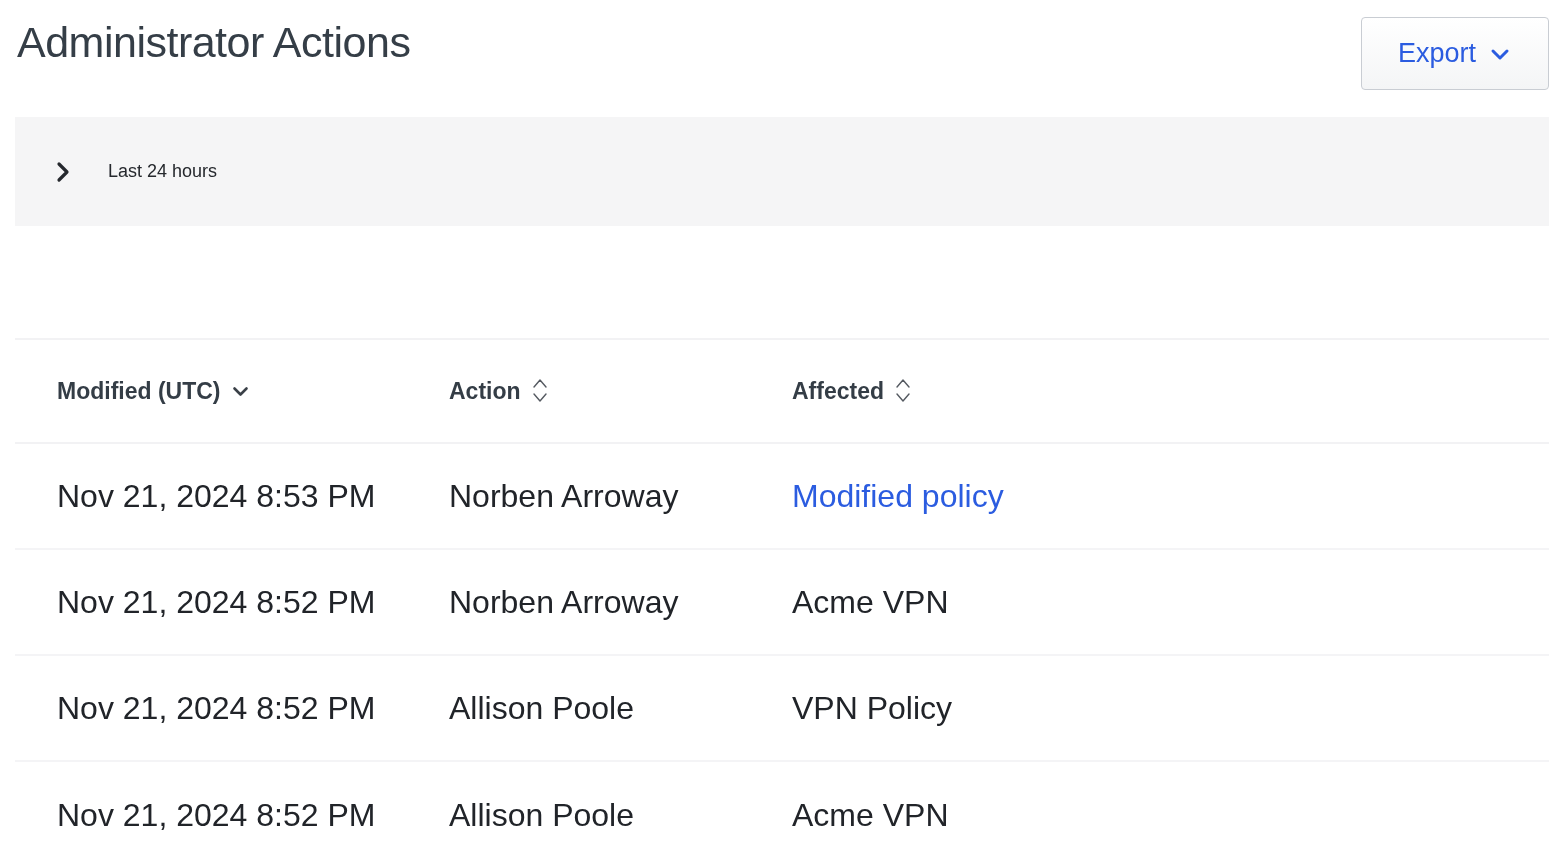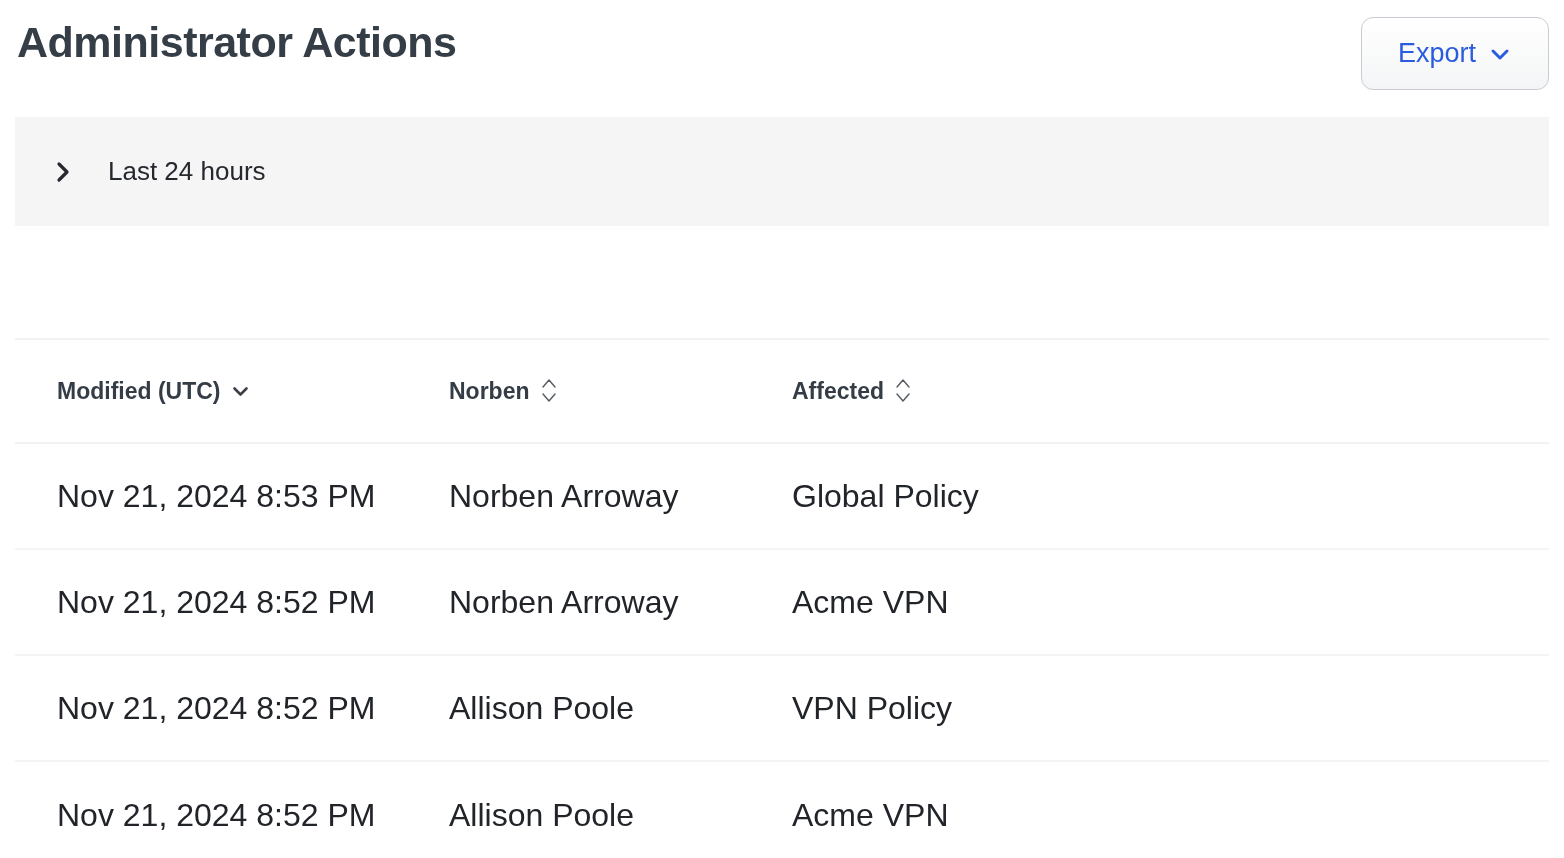--- a/index.html
+++ b/index.html
@@ -15,56 +15,56 @@
   
   .topbar {
     display: flex;
     align-items: flex-start;
     justify-content: space-between;
     padding-top: 17px;
     height: 117px;
   }
   .page-title {
     font-size: 43px;
-    font-weight: 700;
+    font-weight: 400;
     letter-spacing: -0.5px;
     color: #353e47;
     padding-left: 2px;
     line-height: 1.2;
     text-align: right;
   }
   .export-btn {
     display: flex;
     align-items: center;
     gap: 12px;
     height: 73px;
     padding: 0 36px;
     border: 1px solid #c9cdd3;
-    border-radius: 12px;
+    border-radius: 4px;
     background: linear-gradient(#ffffff, #f4f5f6);
     color: #2b5ce0;
     font-size: 27px;
     font-family: inherit;
     cursor: pointer;
   }
   .export-btn svg { display: block; }
 
   
   .filter-bar {
     margin-top: 0;
     height: 109px;
     background: #f5f5f6;
     display: flex;
     align-items: center;
     cursor: pointer;
   }
   .filter-chevron { margin-left: 37px; display: flex; align-items: center; }
   .filter-label {
     margin-left: 34px;
-    font-size: 26px;
+    font-size: 18px;
     color: #25282d;
   }
 
   
   .table { margin-top: 112px; }
   .trow {
     display: grid;
     grid-template-columns: 392px 343px 483px 1fr;
     align-items: center;
     padding-left: 42px;
@@ -128,21 +128,21 @@
     <div class="trow thead">
       <div class="th">
         <span>Modified (UTC)</span>
         <span class="sort-icon">
           <svg width="19" height="19" viewBox="0 0 19 19" fill="none">
             <path d="M3.5 6.5 L9.5 12.5 L15.5 6.5" stroke="#3a4048" stroke-width="2.6" stroke-linecap="round" stroke-linejoin="round"></path>
           </svg>
         </span>
       </div>
       <div class="th">
-        <span>Norben</span>
+        <span>Action</span>
         <span class="sort-icon">
           <svg width="18" height="28" viewBox="0 0 18 28" fill="none">
             <path d="M3 10 L9 3 L15 10" stroke="#555a61" stroke-width="1.4" stroke-linecap="round" stroke-linejoin="round"></path>
             <path d="M3 17 L9 24 L15 17" stroke="#555a61" stroke-width="1.4" stroke-linecap="round" stroke-linejoin="round"></path>
           </svg>
         </span>
       </div>
       <div class="th">
         <span>Affected</span>
         <span class="sort-icon">
@@ -150,21 +150,21 @@
             <path d="M3 10 L9 3 L15 10" stroke="#555a61" stroke-width="1.4" stroke-linecap="round" stroke-linejoin="round"></path>
             <path d="M3 17 L9 24 L15 17" stroke="#555a61" stroke-width="1.4" stroke-linecap="round" stroke-linejoin="round"></path>
           </svg>
         </span>
       </div>
     </div>
 
     <div class="trow tbody-row">
       <div class="cell">Nov 21, 2024 8:53 PM</div>
       <div class="cell">Norben Arroway</div>
-      <div class="cell">Global Policy</div>
+      <div><a class="cell-link">Modified policy</a></div>
     </div>
 
     <div class="trow tbody-row">
       <div class="cell">Nov 21, 2024 8:52 PM</div>
       <div class="cell">Norben Arroway</div>
       <div class="cell">Acme VPN</div>
     </div>
 
     <div class="trow tbody-row">
       <div class="cell">Nov 21, 2024 8:52 PM</div>

